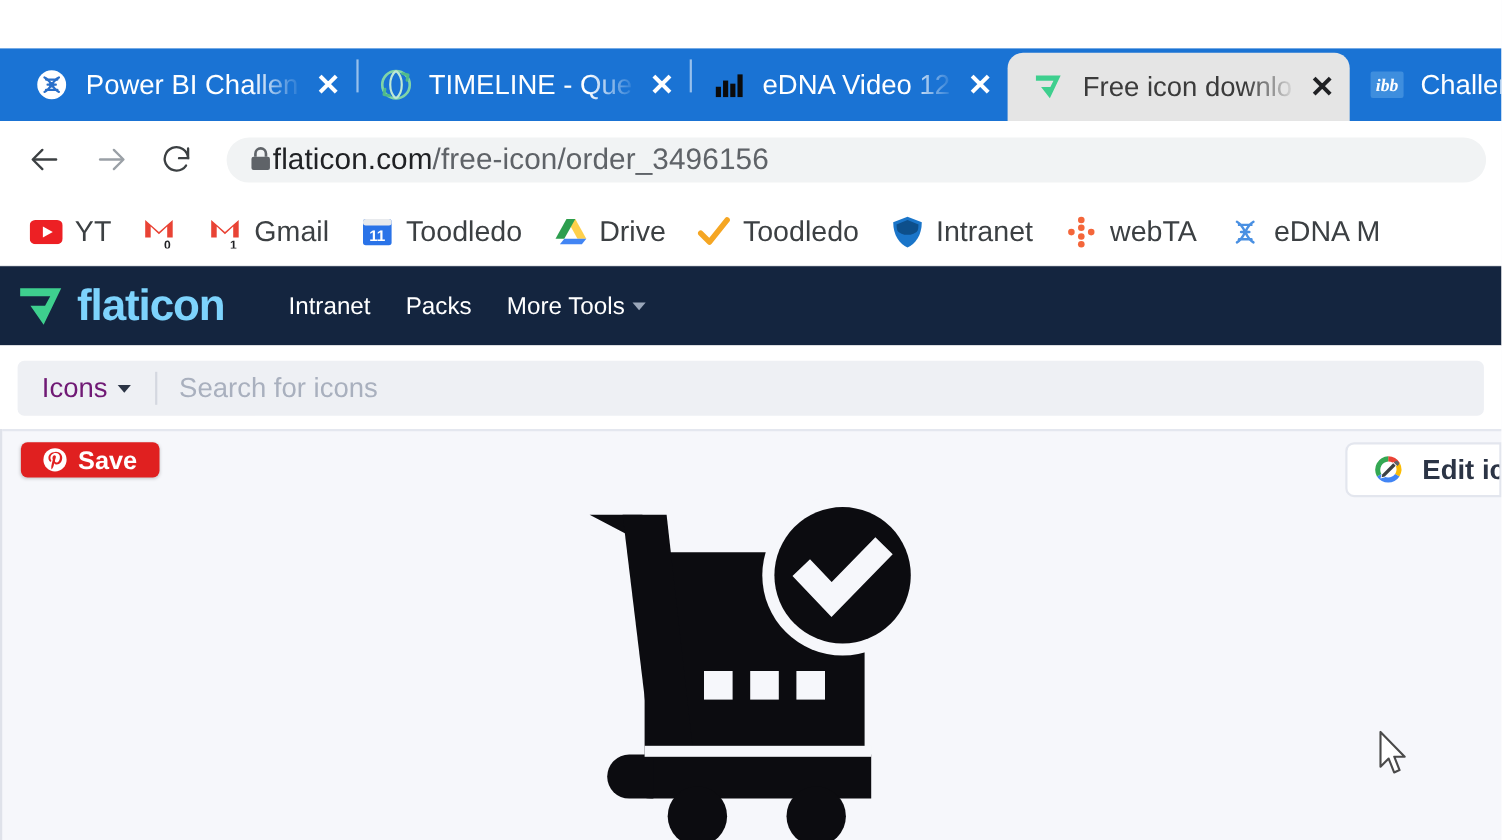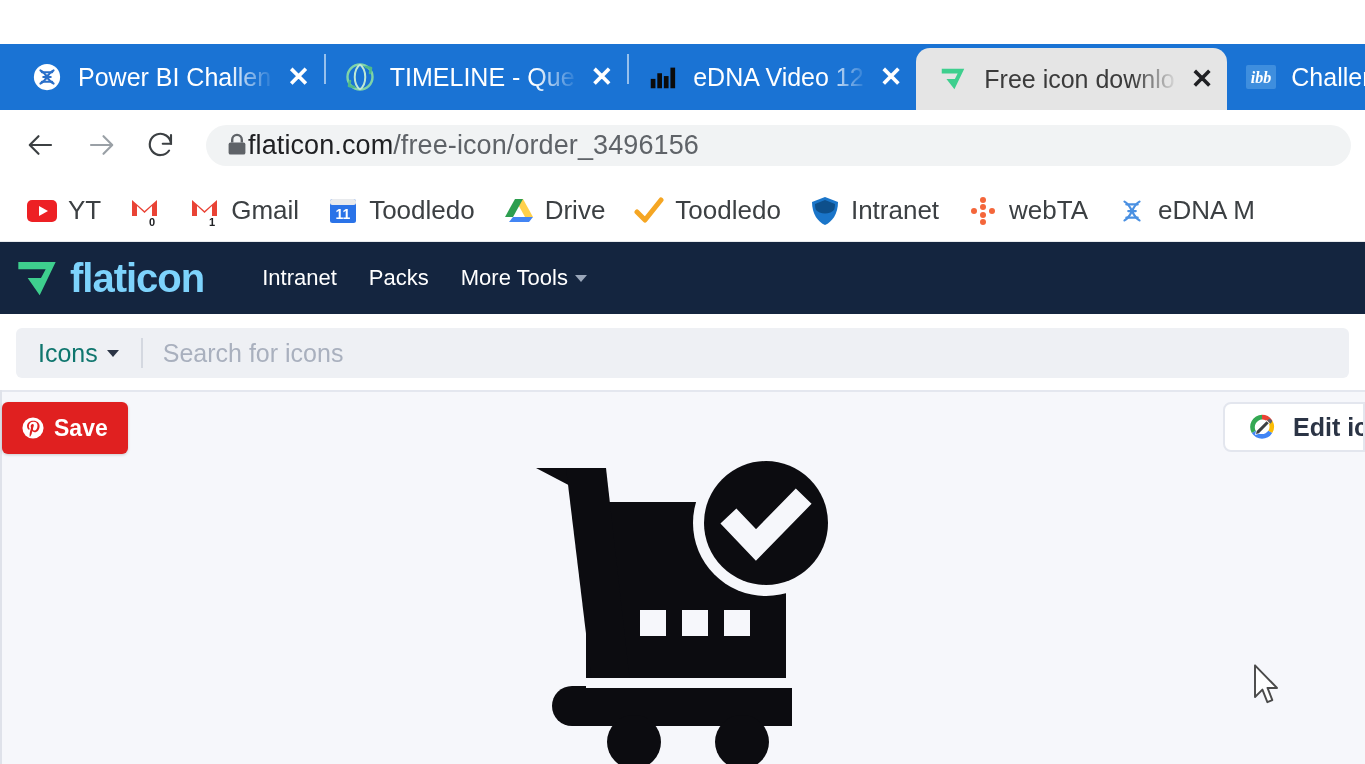--- a/index.html
+++ b/index.html
@@ -189,21 +189,21 @@
     background: #eef0f4;
     border-radius: 6px;
     display: flex;
     align-items: center;
     overflow: hidden;
   }
   .search-cat {
     display: flex; align-items: center; gap: 9px;
     padding: 0 22px;
     font-size: 25px;
-    color: #0f766e;
+    color: #701a75;
     cursor: pointer;
     white-space: nowrap;
   }
   .search-cat .caret-down { border-top-color: #2b3445; }
   .search-divider {
     width: 2px; height: 30px; background: #d4d8e0; flex: 0 0 2px;
   }
   .search-input {
     border: 0;
     background: transparent;
@@ -224,26 +224,26 @@
     border-left: 2px solid #dfe2ea;
     box-sizing: border-box;
   }
   .content-top-rule {
     position: absolute; top: 0; left: 0; right: 0;
     height: 2px; background: #e4e7ef;
   }
 
   .pin-save {
     position: absolute;
-    left: 0; top: 12px;
+    left: 17px; top: 12px;
     background: #e02020;
     color: #ffffff;
     border: 0;
     border-radius: 6px;
-    height: 52px;
+    height: 32px;
     padding: 0 20px;
     display: flex; align-items: center; gap: 10px;
     font-size: 23px;
     font-weight: bold;
     font-family: "Liberation Sans", sans-serif;
     cursor: pointer;
     box-shadow: 0 1px 3px rgba(0,0,0,0.18);
   }
 
   .edit-icon-btn {

